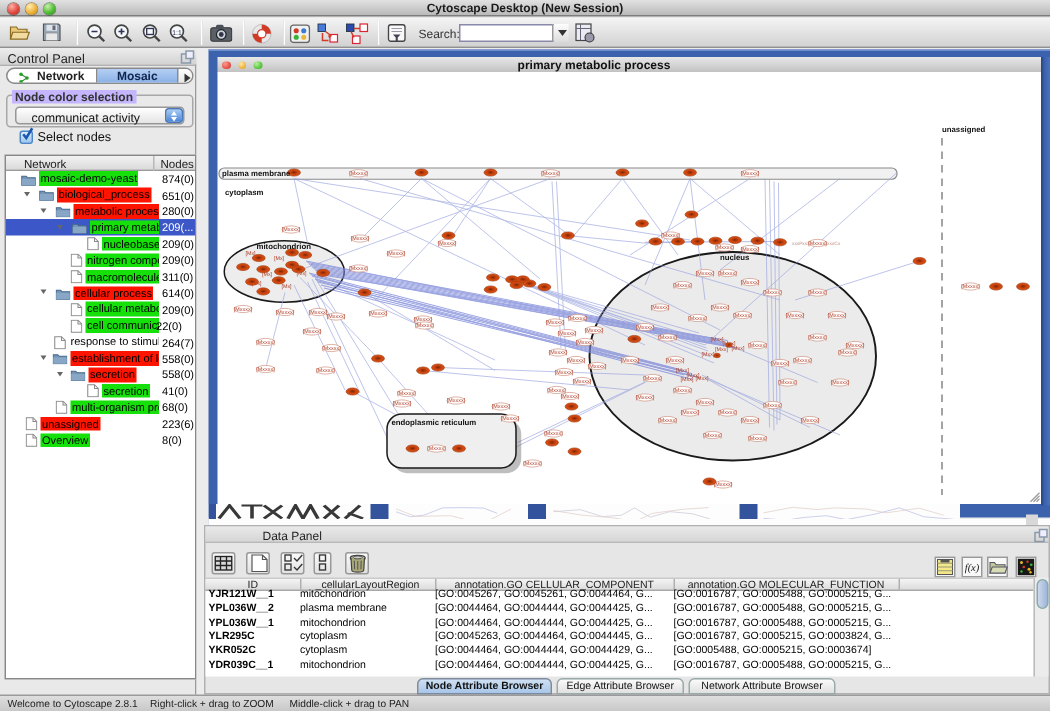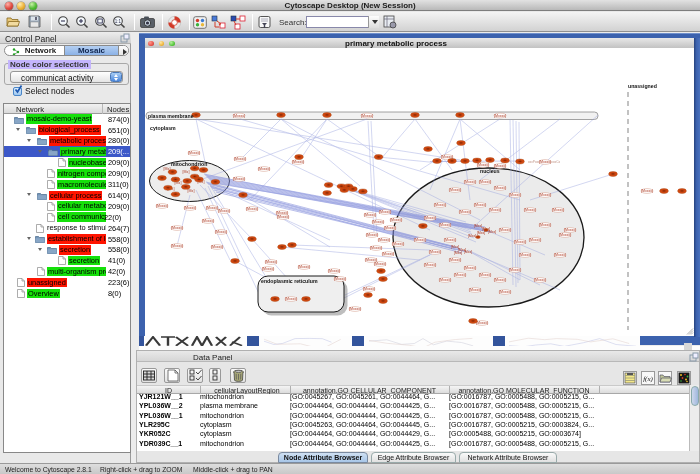--- a/index.html
+++ b/index.html
@@ -268,21 +268,21 @@
           </svg>
 <div style="position:absolute;left:64px;top:0.8px;font-size:7.4px;line-height:9.4px;white-space:nowrap;color:#000;padding:0 1px;max-width:38px;overflow:hidden;background:#15e00a;">secretion</div>
 <div style="position:absolute;left:104px;top:1.2px;font-size:7.4px;line-height:9.4px;color:#000">41(0)</div>
 </div>
 <div style="position:absolute;left:0px;top:266.1px;width:128px;height:10.9px;">
 <svg style="position:absolute;left:33px;top:1px" width="8" height="9" viewBox="0 0 8 9">
             <path d="M0.5 0.5 L5 0.5 L7.5 3 L7.5 8.5 L0.5 8.5 Z" fill="#fff" stroke="#8a8a8a" stroke-width="0.7"></path>
             <path d="M5 0.5 L5 3 L7.5 3" fill="none" stroke="#8a8a8a" stroke-width="0.7"></path>
           </svg>
 <div style="position:absolute;left:43px;top:0.8px;font-size:7.4px;line-height:9.4px;white-space:nowrap;color:#000;padding:0 1px;max-width:59px;overflow:hidden;background:#15e00a;">multi-organism pro</div>
-<div style="position:absolute;left:104px;top:1.2px;font-size:7.4px;line-height:9.4px;color:#000">42(0)</div>
+<div style="position:absolute;left:104px;top:1.2px;font-size:7.4px;line-height:9.4px;color:#000">68(0)</div>
 </div>
 <div style="position:absolute;left:0px;top:277.0px;width:128px;height:10.9px;">
 <svg style="position:absolute;left:13px;top:1px" width="8" height="9" viewBox="0 0 8 9">
             <path d="M0.5 0.5 L5 0.5 L7.5 3 L7.5 8.5 L0.5 8.5 Z" fill="#fff" stroke="#8a8a8a" stroke-width="0.7"></path>
             <path d="M5 0.5 L5 3 L7.5 3" fill="none" stroke="#8a8a8a" stroke-width="0.7"></path>
           </svg>
 <div style="position:absolute;left:23px;top:0.8px;font-size:7.4px;line-height:9.4px;white-space:nowrap;color:#000;padding:0 1px;max-width:79px;overflow:hidden;background:#ff1400;">unassigned</div>
 <div style="position:absolute;left:104px;top:1.2px;font-size:7.4px;line-height:9.4px;color:#000">223(6)</div>
 </div>
 <div style="position:absolute;left:0px;top:287.9px;width:128px;height:10.9px;">
@@ -675,21 +675,21 @@
 </g>
 <g stroke="#9a9a9a" stroke-width="0.8">
       <line x1="687" y1="334.5" x2="693" y2="328.5"></line>
       <line x1="689" y1="334.5" x2="693" y2="330.5"></line>
       <line x1="691" y1="334.5" x2="693" y2="332.5"></line>
     </g>
 </svg>
 
 <div class="abs" style="left:136px;top:350px;width:564px;height:113px;background:#e6e6e6;border:1px solid #b0b0b0;">
   <div class="abs" style="left:0;top:0;width:562px;height:11px;background:linear-gradient(#e9e9e9,#d6d6d6);border-bottom:1px solid #b8b8b8;">
-    <div class="abs" style="left:24px;top:1.5px;font-size:8px;color:#222;padding-left:32px;">Data Panel</div>
+    <div class="abs" style="left:6px;top:1.5px;font-size:8px;color:#222;padding-left:32px;">Data Panel</div>
     <svg class="abs" style="left:552px;top:0.5px" width="10" height="10" viewBox="0 0 10 10">
         <rect x="1" y="3" width="6" height="6" fill="none" stroke="#8899aa" stroke-width="1"></rect>
         <rect x="4" y="1" width="5" height="5" fill="#eef" stroke="#8899aa" stroke-width="1"></rect>
       </svg>
   </div>
   <div class="abs" style="left:4px;top:17px;width:16px;height:15px;background:linear-gradient(#fafafa,#e2e2e2);border:1px solid #999;border-radius:2px;">
       <svg width="14" height="13" viewBox="0 0 14 13" style="position:absolute;left:0px;top:0px">
         <rect x="1.5" y="2" width="11" height="9" fill="#d8d8d8" stroke="#222" stroke-width="0.9"></rect>
         <path d="M1.5 5 L12.5 5 M1.5 8 L12.5 8 M5 2 L5 11 M9 2 L9 11" stroke="#222" stroke-width="0.9"></path>
       </svg>

